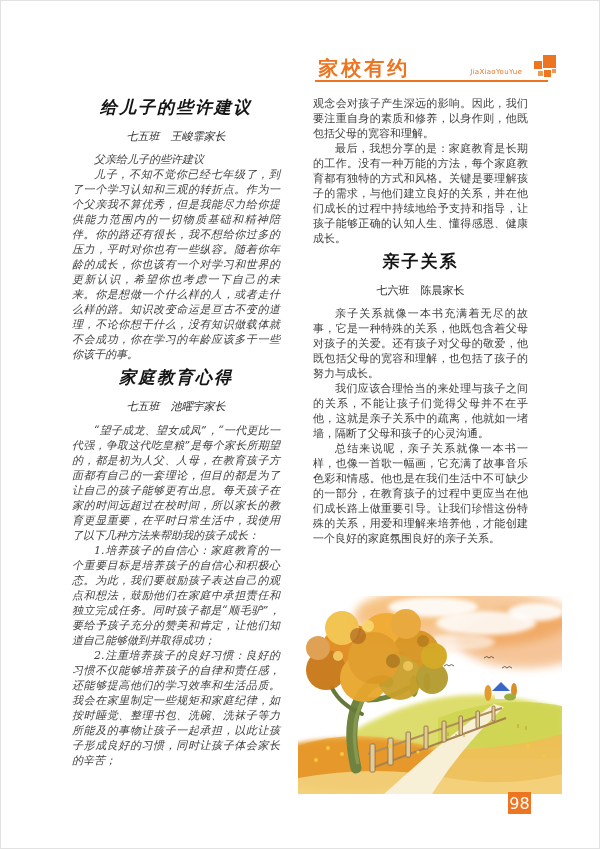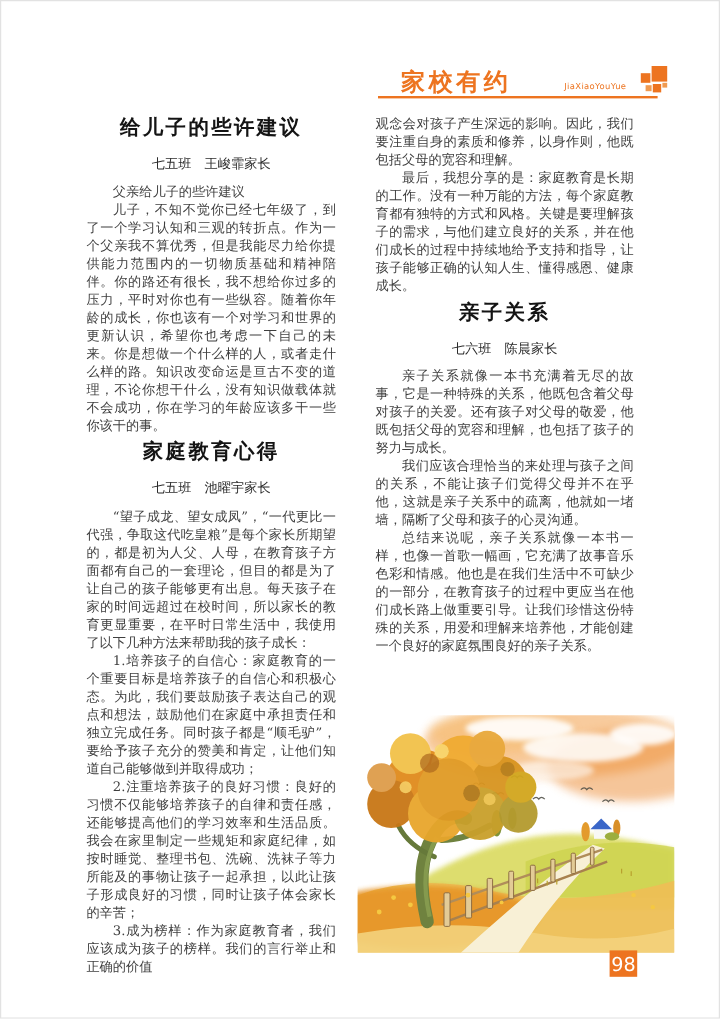--- a/index.html
+++ b/index.html
@@ -10,32 +10,32 @@
   }
   .page-frame{position:absolute;inset:0;box-shadow:inset 0 0 0 1px #e2e2e2;pointer-events:none;}
 
   
   .header{
     position:absolute;top:50px;left:315px;width:233px;height:30px;
     border-bottom:2px solid #ed7420;
   }
   .header-inner{
     position:absolute;right:26px;bottom:2px;
-    display:flex;align-items:flex-end;gap:4px;white-space:nowrap;
+    display:flex;align-items:flex-end;gap:20px;white-space:nowrap;
   }
   .header-title{
     font-size:20px;font-weight:bold;color:#ed7420;letter-spacing:3px;
     font-family:"DejaVu Serif","Liberation Serif",serif;line-height:1;
   }
   .header-subtitle{font-size:7px;color:#ed7420;line-height:1;margin-bottom:2px;letter-spacing:.3px;margin-left:40px;}
   .header-logo{position:absolute;right:-10px;bottom:-6px;}
 
   
   .columns{position:absolute;left:72px;top:96px;width:456px;display:flex;gap:33px;}
-  .col-left{width:208px;}
+  .col-left{width:208px;font-style:italic;}
   .col-right{width:215px;}
 
   .article-title{
     font-family:"DejaVu Serif","Liberation Serif",serif;
     font-size:17px;font-weight:700;letter-spacing:2px;text-align:center;
     color:#141414;margin:0 0 7px;line-height:1.3;
   }
   .mt-article{margin-top:4px;}
   .byline{
     font-size:11px;text-align:center;color:#2b2b2b;margin:12px 0 9px;line-height:1.2;
@@ -85,21 +85,20 @@
     <h2 class="article-title">给儿子的些许建议</h2>
     <div class="byline">七五班　王峻霏家长</div>
     <p class="body">父亲给儿子的些许建议</p>
     <p class="body">儿子，不知不觉你已经七年级了，到了一个学习认知和三观的转折点。作为一个父亲我不算优秀，但是我能尽力给你提供能力范围内的一切物质基础和精神陪伴。你的路还有很长，我不想给你过多的压力，平时对你也有一些纵容。随着你年龄的成长，你也该有一个对学习和世界的更新认识，希望你也考虑一下自己的未来。你是想做一个什么样的人，或者走什么样的路。知识改变命运是亘古不变的道理，不论你想干什么，没有知识做载体就不会成功，你在学习的年龄应该多干一些你该干的事。</p>
 
     <h2 class="article-title mt-article">家庭教育心得</h2>
     <div class="byline">七五班　池曜宇家长</div>
     <p class="body">“望子成龙、望女成凤”，“一代更比一代强，争取这代吃皇粮”是每个家长所期望的，都是初为人父、人母，在教育孩子方面都有自己的一套理论，但目的都是为了让自己的孩子能够更有出息。每天孩子在家的时间远超过在校时间，所以家长的教育更显重要，在平时日常生活中，我使用了以下几种方法来帮助我的孩子成长：</p>
     <p class="body">1.培养孩子的自信心：家庭教育的一个重要目标是培养孩子的自信心和积极心态。为此，我们要鼓励孩子表达自己的观点和想法，鼓励他们在家庭中承担责任和独立完成任务。同时孩子都是“顺毛驴”，要给予孩子充分的赞美和肯定，让他们知道自己能够做到并取得成功；</p>
     <p class="body">2.注重培养孩子的良好习惯：良好的习惯不仅能够培养孩子的自律和责任感，还能够提高他们的学习效率和生活品质。我会在家里制定一些规矩和家庭纪律，如按时睡觉、整理书包、洗碗、洗袜子等力所能及的事物让孩子一起承担，以此让孩子形成良好的习惯，同时让孩子体会家长的辛苦；</p>
-    <p class="body">3.成为榜样：作为家庭教育者，我们应该成为孩子的榜样。我们的言行举止和正确的价值</p>
   </div>
 
   <div class="col-right">
     <p class="body no-indent">观念会对孩子产生深远的影响。因此，我们要注重自身的素质和修养，以身作则，他既包括父母的宽容和理解。</p>
     <p class="body">最后，我想分享的是：家庭教育是长期的工作。没有一种万能的方法，每个家庭教育都有独特的方式和风格。关键是要理解孩子的需求，与他们建立良好的关系，并在他们成长的过程中持续地给予支持和指导，让孩子能够正确的认知人生、懂得感恩、健康成长。</p>
 
     <h2 class="article-title mt-article">亲子关系</h2>
     <div class="byline">七六班　陈晨家长</div>
     <p class="body">亲子关系就像一本书充满着无尽的故事，它是一种特殊的关系，他既包含着父母对孩子的关爱。还有孩子对父母的敬爱，他既包括父母的宽容和理解，也包括了孩子的努力与成长。</p>
     <p class="body">我们应该合理恰当的来处理与孩子之间的关系，不能让孩子们觉得父母并不在乎他，这就是亲子关系中的疏离，他就如一堵墙，隔断了父母和孩子的心灵沟通。</p>

